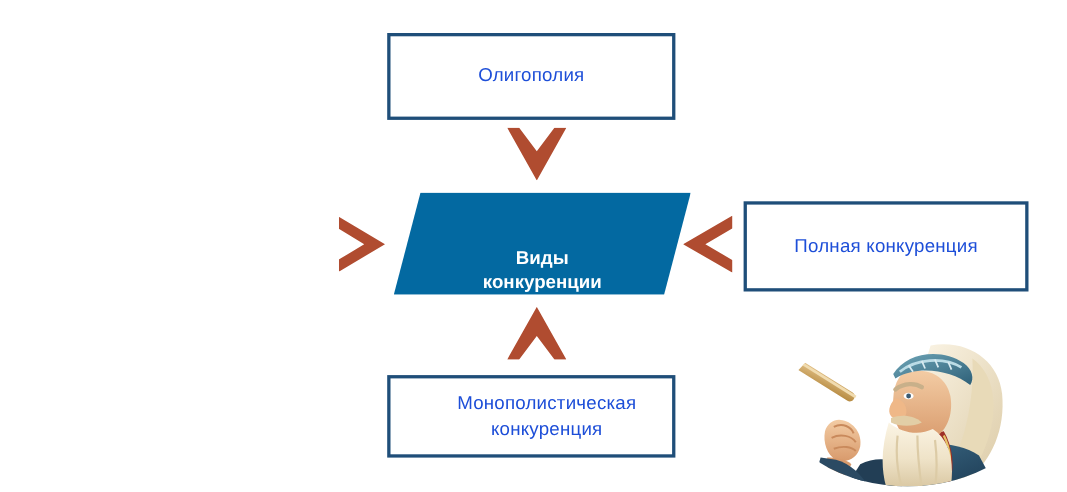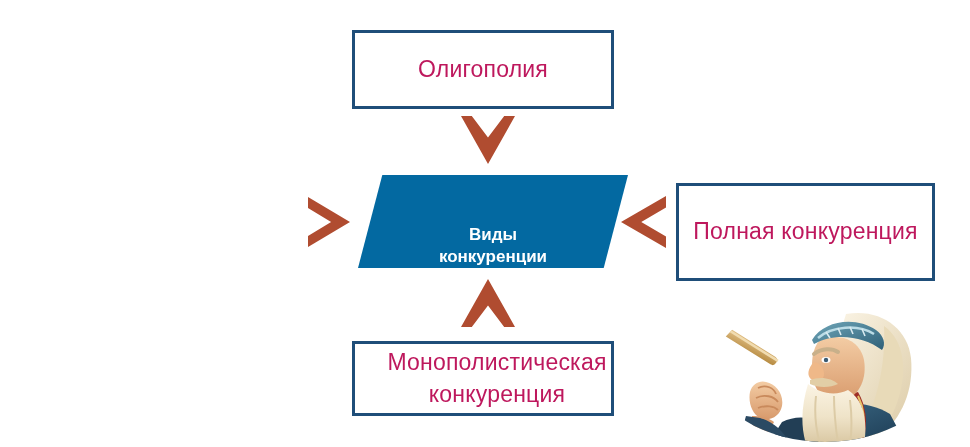--- a/index.html
+++ b/index.html
@@ -24,31 +24,31 @@
     position: absolute;
     box-sizing: border-box;
     background: #ffffff;
     border: 3px solid #1F4E79;
     display: flex;
     align-items: center;
     justify-content: center;
     text-align: center;
   }
   .node-box .label {
-    color: #be185d;
-    font-size: 23px;
+    color: #1d4ed8;
+    font-size: 17px;
     line-height: 1.35;
     letter-spacing: 0.2px;
     white-space: pre-line;
     padding: 0 10px;
   }
 
   #box-oligopoly  { left: 352px; top: 30px;  width: 262px; height: 79px; }
   #box-monopoly   { left: 31px;  top: 186px; width: 262px; height: 74px; }
-  #box-perfect    { left: 676px; top: 183px; width: 259px; height: 98px; }
+  #box-perfect    { left: 676px; top: 183px; width: 259px; height: 82px; }
   #box-monopcomp  { left: 352px; top: 341px; width: 262px; height: 75px; padding-left: 28px; }
 
   
   #center-shape {
     position: absolute;
     left: 358px;
     top: 175px;
     width: 270px;
     height: 93px;
     background: #0369a1;

